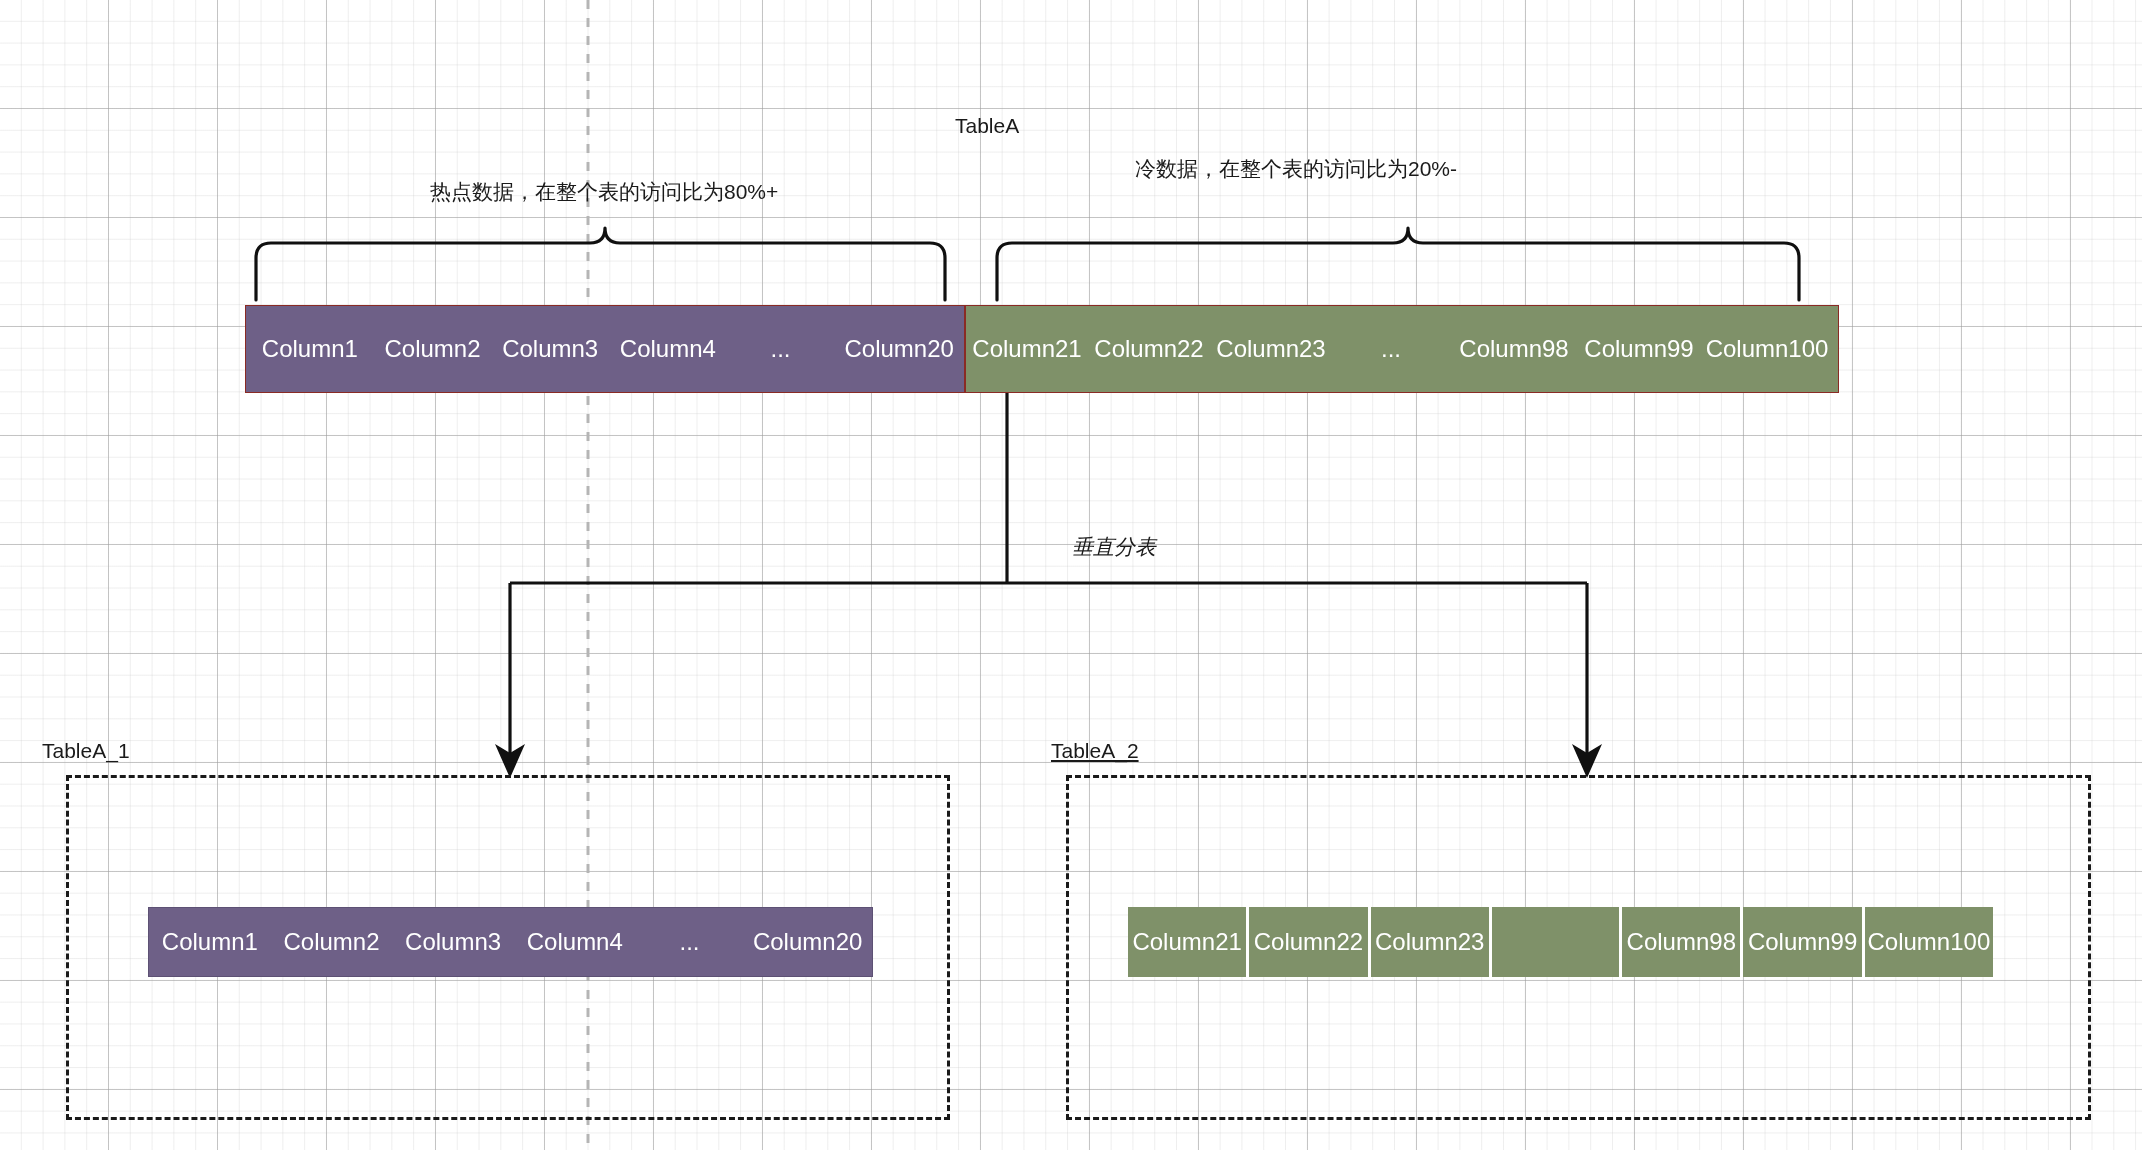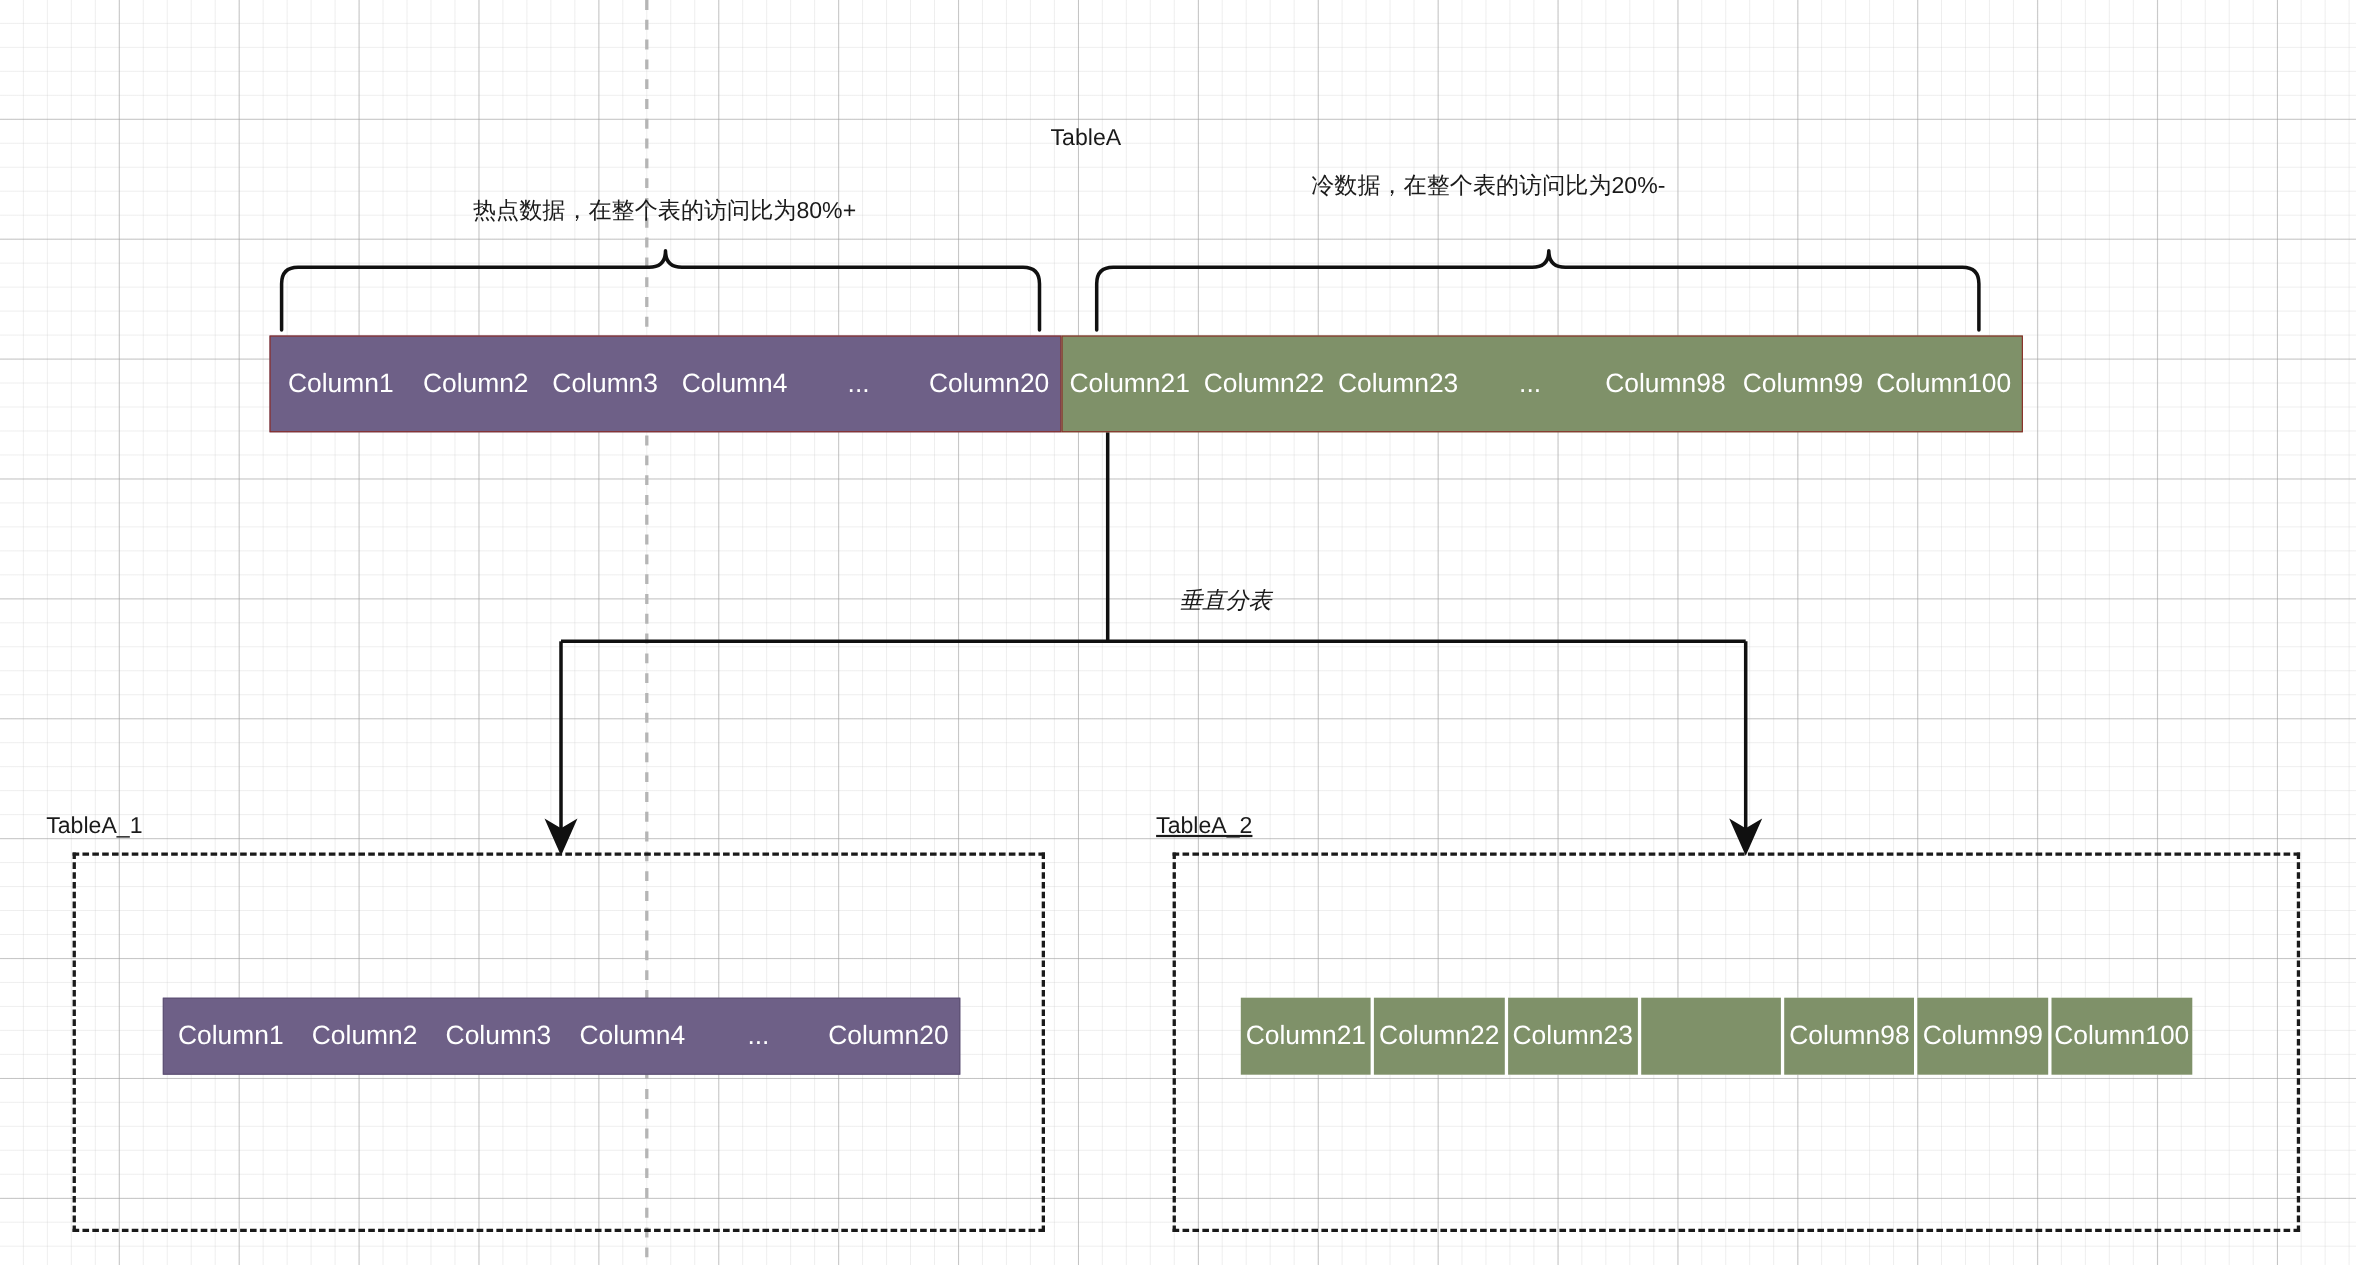--- a/index.html
+++ b/index.html
@@ -149,21 +149,21 @@
 
     <path d="M 1587 583 L 1587 760" fill="none" stroke="#101010" stroke-width="3.2"></path>
 
     <path d="M 510 778 L 495 744 L 510 753 L 525 744 Z" fill="#101010"></path>
     <path d="M 1587 778 L 1572 744 L 1587 753 L 1602 744 Z" fill="#101010"></path>
   </svg>
 
   <div class="lbl lbl-title" style="left:955px; top:78px;margin-top:36px;">TableA</div>
 
   <div class="lbl lbl-annot" style="left:430px; top:180px;text-align:right;">热点数据，在整个表的访问比为80%+</div>
-  <div class="lbl lbl-annot" style="left:1192px; top:157px;text-align:center;">冷数据，在整个表的访问比为20%-</div>
+  <div class="lbl lbl-annot" style="left:1135px; top:157px;text-align:center;">冷数据，在整个表的访问比为20%-</div>
 
   <div class="lbl lbl-annot" style="left:1072px; top:535px;font-style:italic;">垂直分表</div>
 
   <div class="table-bar seg-hot" style="left:245px; top:305px; width:720px; height:88px;">
     <div class="bar-cell" style="width:128px;">Column1</div>
     <div class="bar-cell" style="width:118px;">Column2</div>
     <div class="bar-cell" style="width:118px;">Column3</div>
     <div class="bar-cell" style="width:118px;">Column4</div>
     <div class="bar-cell" style="width:108px;">...</div>
     <div class="bar-cell" style="width:130px;">Column20</div>

